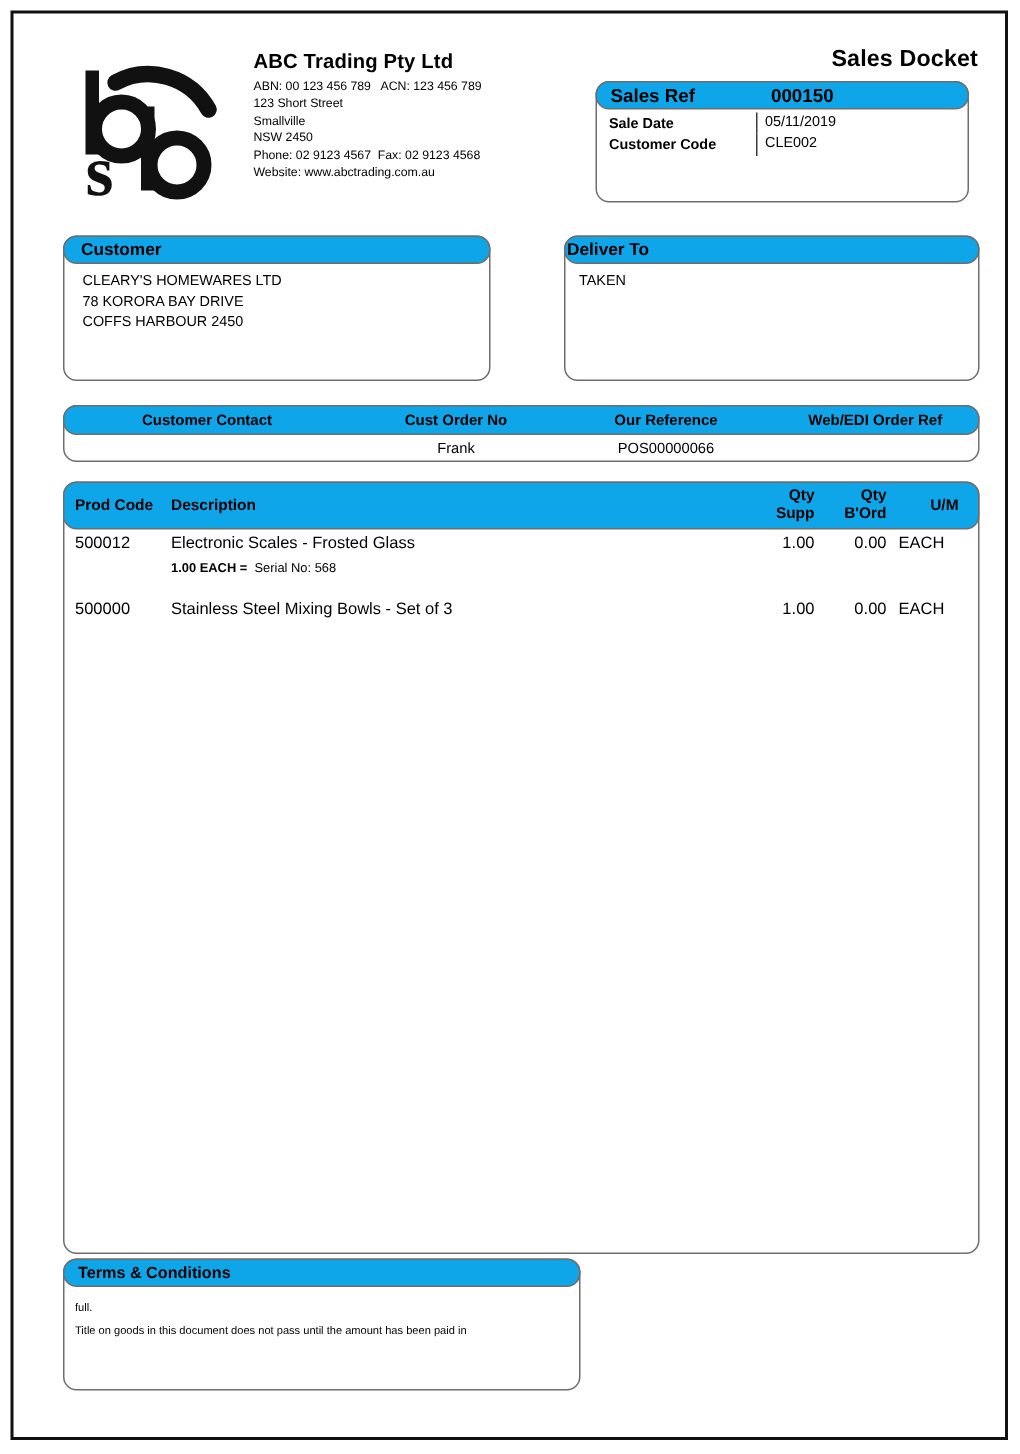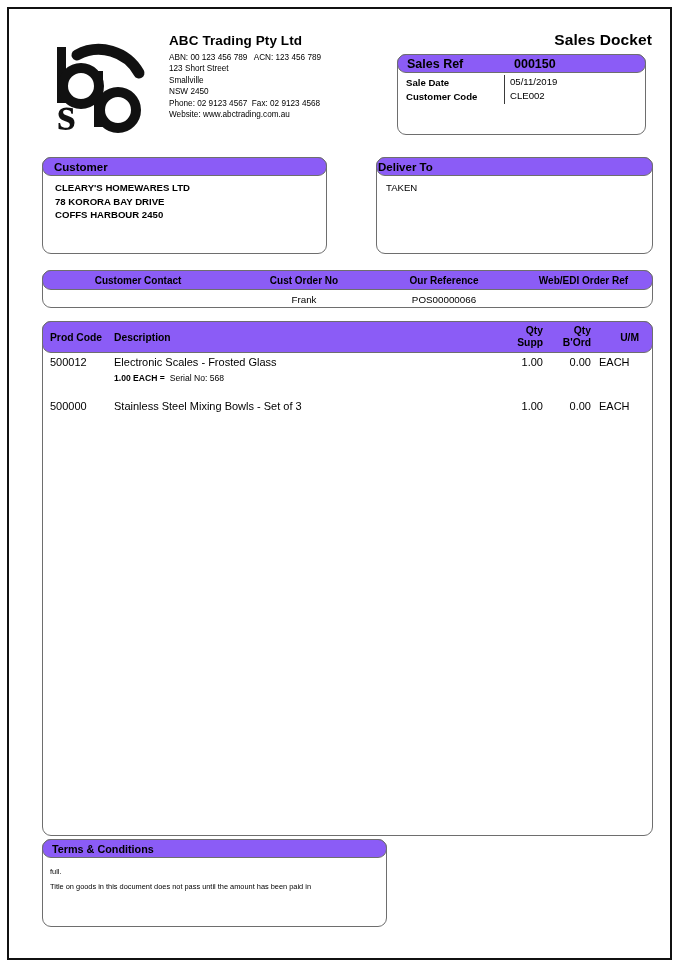--- a/index.html
+++ b/index.html
@@ -39,21 +39,21 @@
     position: absolute;
     border: 1px solid #6e6e6e;
     border-radius: 9px;
     background: #ffffff;
     box-sizing: border-box;
   }
   .panel-head {
     position: absolute;
     border: 1px solid #6e6e6e;
     border-radius: 9px;
-    background: #8b5cf6;
+    background: #0ea5e9;
     box-sizing: border-box;
     font-weight: bold;
     display: flex;
     align-items: center;
   }
 
   
   #logo {
     position: absolute;
     left: 30px;
@@ -131,21 +131,21 @@
     border-left: 1px solid #3a3a3a;
     box-sizing: border-box;
     height: 14.4px;
     line-height: 14.4px;
   }
 
   
   #customer-panel { left: 33px; top: 148px; width: 285px; height: 97px; }
   #customer-head  { left: 33px; top: 148px; width: 285px; height: 19px;
                     padding-left: 11px; font-size: 11.5px; }
-  #customer-lines { position: absolute; left: 46px; top: 172px; font-weight: bold; }
+  #customer-lines { position: absolute; left: 46px; top: 172px; }
 
   #deliver-panel { left: 367px; top: 148px; width: 277px; height: 97px; }
   #deliver-head  { left: 367px; top: 148px; width: 277px; height: 19px;
                    padding-left: 1px; font-size: 11.5px; }
   #deliver-lines { position: absolute; left: 377px; top: 172px; }
 
   .addr-line {
     font-size: 9.6px;
     line-height: 13.6px;
     white-space: pre;

